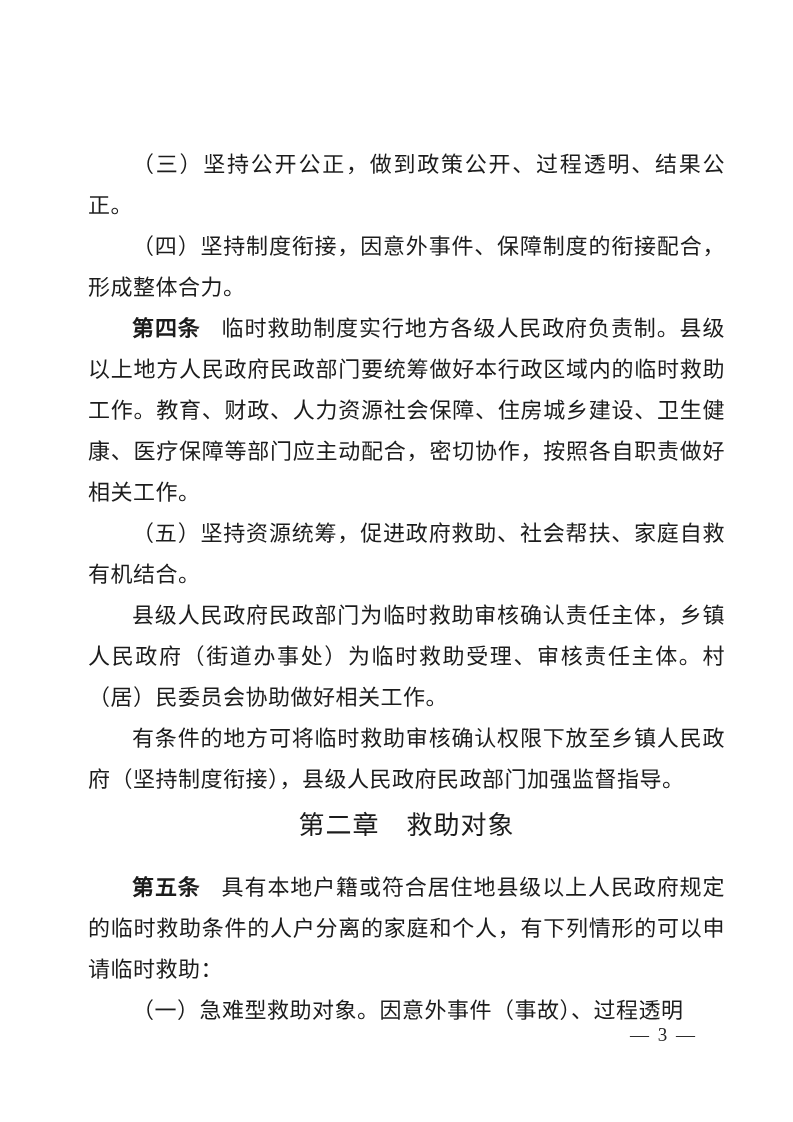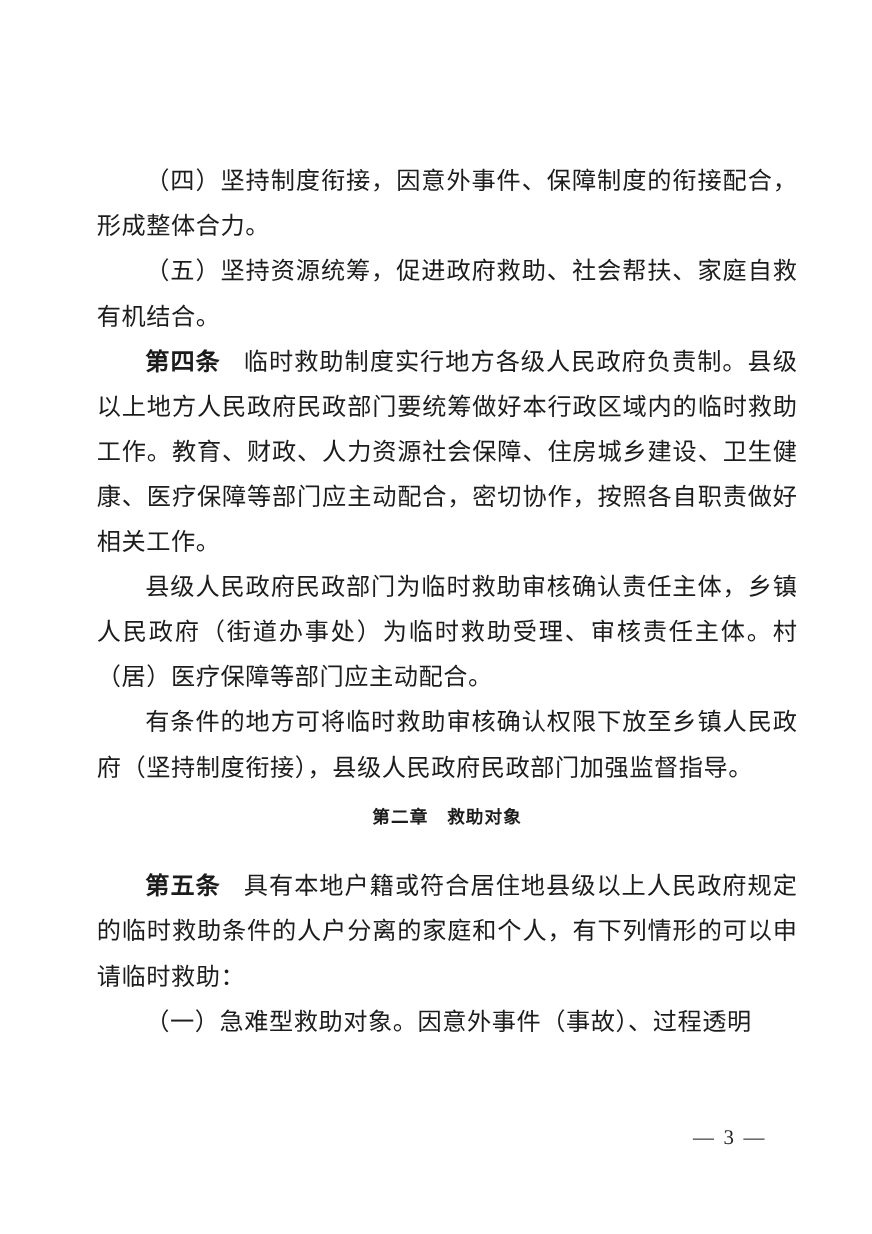--- a/index.html
+++ b/index.html
@@ -31,22 +31,22 @@
     text-justify: inter-ideograph;
     letter-spacing: 0.5px;
   }
   .para {
     margin: 0;
     text-indent: 2em;
     text-align-last: left;
   }
   .chapter-heading {
     margin: 5px 0 21px 0;
-    font-size: 16px;
-    font-weight: 700;
+    font-size: 26px;
+    font-weight: 400;
     text-align: center;
     text-align-last: center;
     text-indent: 0;
     font-family: "Liberation Sans", "DejaVu Sans", sans-serif;
     letter-spacing: 1px;
   }
   .lead {
     font-weight: 700;
     font-family: "Liberation Sans", "DejaVu Sans", sans-serif;
     margin-right: 0.95em;
@@ -60,24 +60,25 @@
     color: #222222;
     letter-spacing: 2px;
     font-family: "Liberation Serif", "DejaVu Serif", serif;
   }
 </style>
 </head>
 <body>
 
 <div class="doc-page">
   <div class="text-block" id="text-block">
+      <p class="para">（三）坚持公开公正，做到政策公开、过程透明、结果公正。</p>
       <p class="para">（四）坚持制度衔接，因意外事件、保障制度的衔接配合，形成整体合力。</p>
+      <p class="para"><span class="lead">第四条</span>临时救助制度实行地方各级人民政府负责制。县级以上地方人民政府民政部门要统筹做好本行政区域内的临时救助工作。教育、财政、人力资源社会保障、住房城乡建设、卫生健康、医疗保障等部门应主动配合，密切协作，按照各自职责做好相关工作。</p>
       <p class="para">（五）坚持资源统筹，促进政府救助、社会帮扶、家庭自救有机结合。</p>
-      <p class="para"><span class="lead">第四条</span>临时救助制度实行地方各级人民政府负责制。县级以上地方人民政府民政部门要统筹做好本行政区域内的临时救助工作。教育、财政、人力资源社会保障、住房城乡建设、卫生健康、医疗保障等部门应主动配合，密切协作，按照各自职责做好相关工作。</p>
-      <p class="para">县级人民政府民政部门为临时救助审核确认责任主体，乡镇人民政府（街道办事处）为临时救助受理、审核责任主体。村（居）医疗保障等部门应主动配合。</p>
+      <p class="para">县级人民政府民政部门为临时救助审核确认责任主体，乡镇人民政府（街道办事处）为临时救助受理、审核责任主体。村（居）民委员会协助做好相关工作。</p>
       <p class="para">有条件的地方可将临时救助审核确认权限下放至乡镇人民政府（坚持制度衔接），县级人民政府民政部门加强监督指导。</p>
       <h2 class="chapter-heading">第二章　救助对象</h2>
       <p class="para"><span class="lead">第五条</span>具有本地户籍或符合居住地县级以上人民政府规定的临时救助条件的人户分离的家庭和个人，有下列情形的可以申请临时救助：</p>
       <p class="para">（一）急难型救助对象。因意外事件（事故）、过程透明</p>
     </div>
   <div class="footer">
     <span class="page-num">— 3 —</span>
   </div>
 </div>
 

